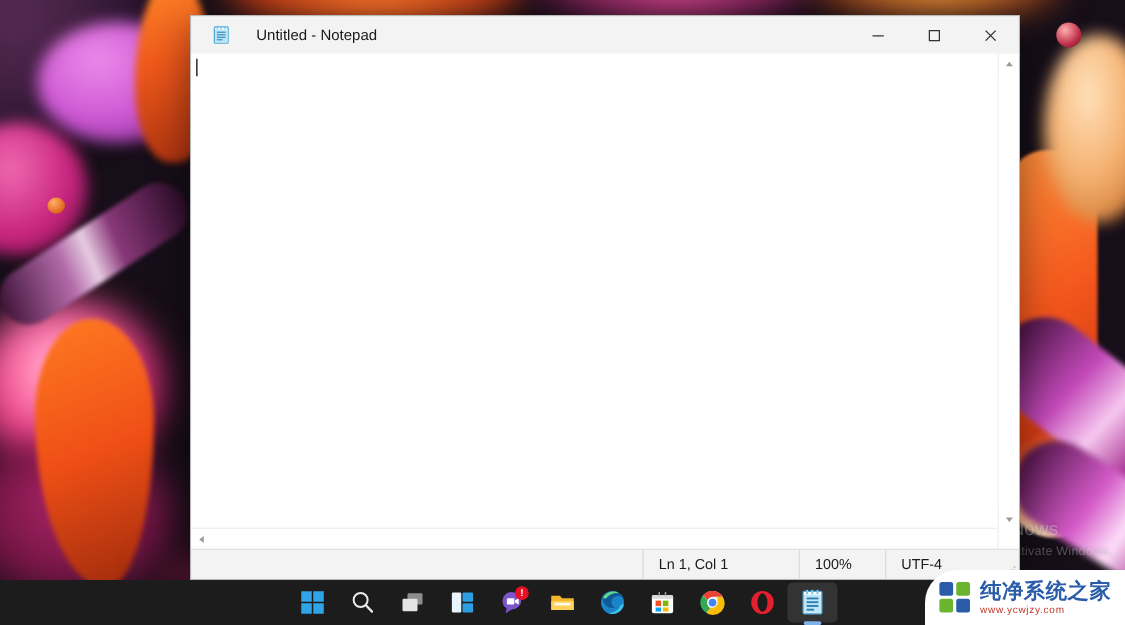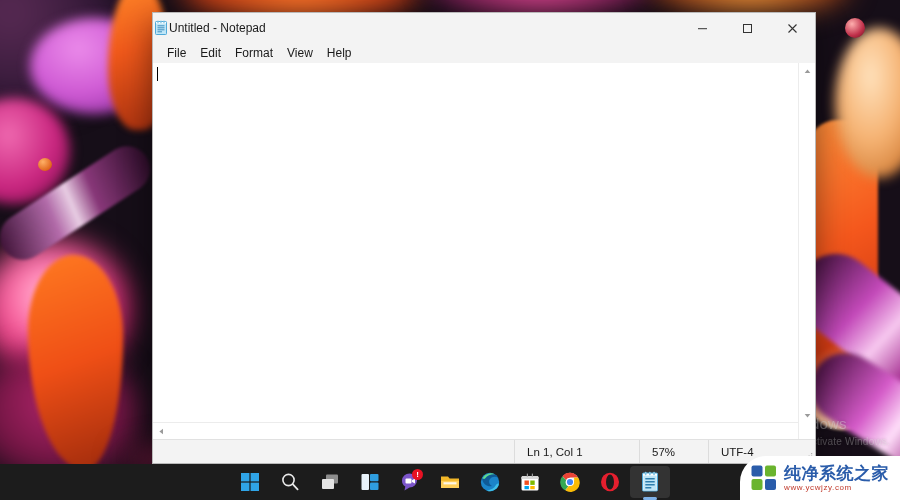--- a/index.html
+++ b/index.html
@@ -72,22 +72,22 @@
     height: 30px;
     background: #f3f3f3;
     display: flex;
     align-items: center;
     flex: none;
     position: relative;
   }
   .title-left {
     display: flex;
     align-items: center;
-    padding-left: 0;
-    gap: 0;
+    padding-left: 16px;
+    gap: 20px;
     flex: 1;
     min-width: 0;
   }
   .np-icon {
     width: 16px;
     height: 16px;
     flex: none;
     display: block;
   }
   .title-text {
@@ -453,27 +453,20 @@
           </svg>
         </div>
         <div class="cap-btn close">
           <svg width="11" height="11" viewBox="0 0 11 11">
             <path d="M1.5 1.5 L9.5 9.5 M9.5 1.5 L1.5 9.5" stroke="#333" stroke-width="1.1" fill="none"></path>
           </svg>
         </div>
       </div>
     </div>
 
-    <div class="menubar">
-      <div class="menu-item">File</div>
-      <div class="menu-item">Edit</div>
-      <div class="menu-item">Format</div>
-      <div class="menu-item">View</div>
-      <div class="menu-item">Help</div>
-    </div>
 
     <div class="editor-wrap">
       <div class="editor-col">
         <div class="textarea">
           <div class="caret"></div>
           <span style="position:absolute;left:4px;top:3px;font-family:'Liberation Mono',monospace;font-size:12px;color:#000;"></span>
         </div>
         <div class="hscroll">
           <div class="hs-arrow">
             <svg width="7" height="7" viewBox="0 0 7 7">
@@ -496,21 +489,21 @@
               <path d="M0.7 2 L3.5 5.6 L6.3 2 Z" fill="#9a9a9a"></path>
             </svg>
         </div>
         <div class="corner-box"></div>
       </div>
     </div>
 
     <div class="statusbar">
       <div class="sb-spacer"></div>
       <div class="sb-cell ln">Ln 1, Col 1</div>
-      <div class="sb-cell zoom">57%</div>
+      <div class="sb-cell zoom">100%</div>
       <div class="sb-cell enc">UTF-4</div>
       <div class="resize-grip">
         <svg width="9" height="9" viewBox="0 0 9 9">
           <g fill="#b0b0b0">
             <rect x="7" y="1" width="1.2" height="1.2"></rect>
             <rect x="4.5" y="3.5" width="1.2" height="1.2"></rect>
               <rect x="7" y="3.5" width="1.2" height="1.2"></rect>
             <rect x="2" y="6" width="1.2" height="1.2"></rect>
               <rect x="4.5" y="6" width="1.2" height="1.2"></rect>
               <rect x="7" y="6" width="1.2" height="1.2"></rect>

